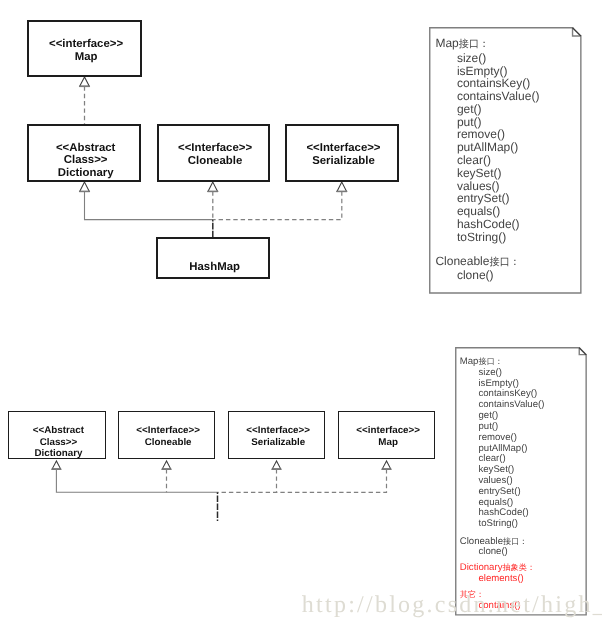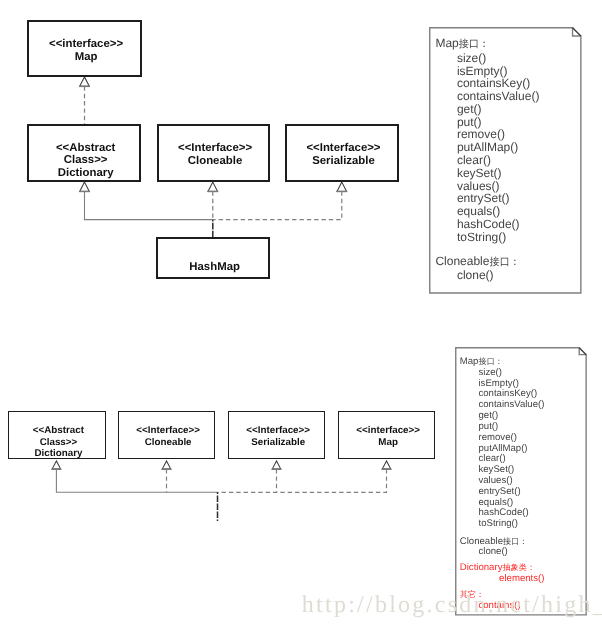--- a/index.html
+++ b/index.html
@@ -135,21 +135,21 @@
           <div class="line" style="padding-left: 18.7px;">equals()</div>
           <div class="line" style="padding-left: 18.7px;">hashCode()</div>
           <div class="line" style="padding-left: 18.7px;">toString()</div>
         </div>
         <div style="margin-top: 6.5px; color: rgb(68, 68, 68);">
           <div class="line">Cloneable<span class="cjk">接口：</span></div>
           <div class="line" style="padding-left: 18.7px;">clone()</div>
         </div>
         <div style="margin-top: 5.2px; color: rgb(255, 42, 42);">
           <div class="line">Dictionary<span class="cjk">抽象类：</span></div>
-          <div class="line" style="padding-left: 18.7px; text-align: right;">elements()</div>
+          <div class="line" style="padding-left: 18.7px;">elements()</div>
         </div>
         <div style="margin-top: 5.2px; color: rgb(255, 42, 42);">
           <div class="line"><span class="cjk">其它：</span></div>
           <div class="line" style="padding-left: 18.7px;">contains()</div>
         </div>
       </div>
     </div>
     <svg class="links" width="602" height="625">
       <path d="M84.5,77 L79.7,86.3 L89.3,86.3 Z" fill="#ffffff" stroke="#3b3b3b" stroke-width="1.05" stroke-linejoin="miter"></path>
       <path d="M79.2,86.3 H89.8" stroke="#7a7a7a" stroke-width="1.6" fill="none"></path>

